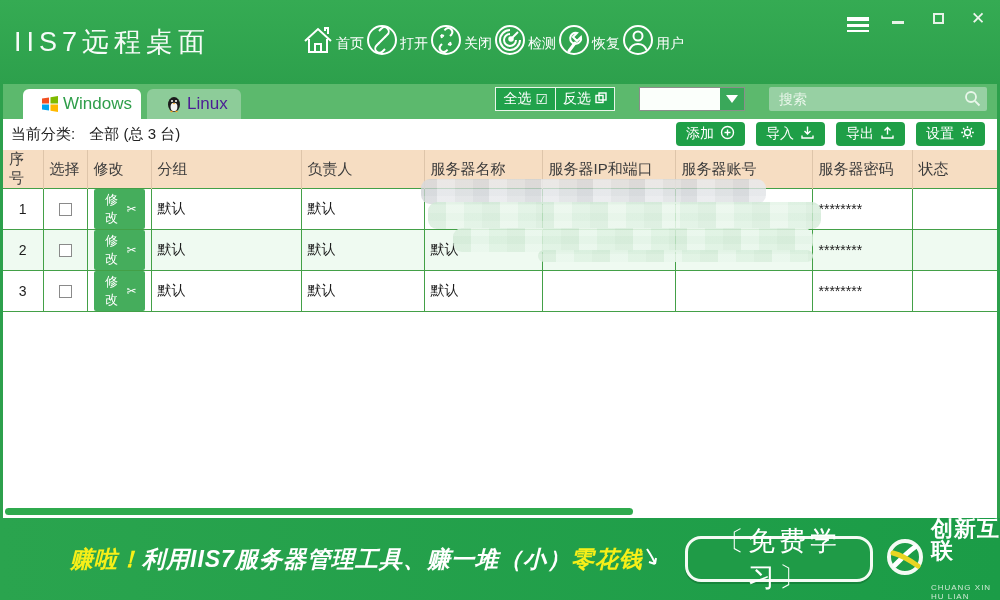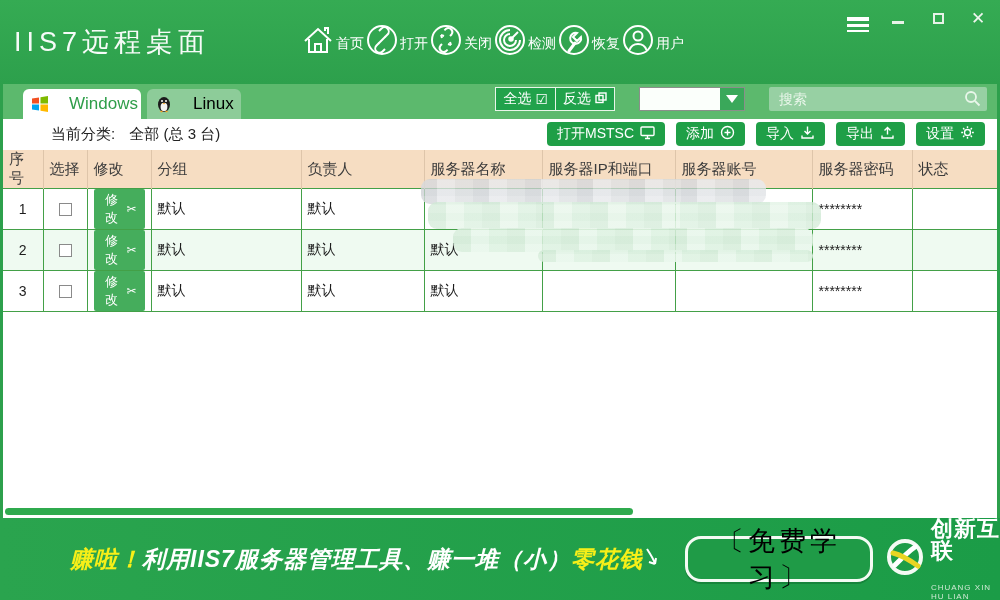--- a/index.html
+++ b/index.html
@@ -20,24 +20,24 @@
   .win-controls { position:absolute; right:10px; top:8px; display:flex; align-items:center; gap:16px; }
   .wc { width:24px; height:20px; display:flex; align-items:center; justify-content:center; color:#f2f7f2; cursor:pointer; }
   .wc-menu div { width:22px; height:2.5px; background:#fff; margin:2px 0; }
   .wc-min { width:12px; height:3px; background:#e8f2e8; margin-top:8px; }
   .wc-max { width:11px; height:11px; border:2px solid #e8f2e8; }
   .wc-close { font-size:17px; color:#eef5ee; }
 
   
   .tabstrip { position:absolute; left:0; top:84px; width:1000px; height:35px;
               background:#5cb96d; border-left:3px solid #2da04c; border-right:3px solid #2da04c; }
-  .tab { position:absolute; bottom:0; height:30px; display:flex; align-items:center; gap:20px;
-         padding:0 8px; font-size:17px; border-radius:6px 6px 0 0; cursor:pointer; }
+  .tab { position:absolute; bottom:0; height:30px; display:flex; align-items:center; gap:4px;
+         padding:0 18px; font-size:17px; border-radius:6px 6px 0 0; cursor:pointer; }
   .tab.active { left:20px; background:#fff; color:#2f9e4a; width:118px; }
-  .tab.inactive { left:144px; background:#8dcc99; color:#000000; width:94px; }
+  .tab.inactive { left:144px; background:#8dcc99; color:#4c1d95; width:94px; }
   .tab .ticon { width:18px; height:18px; flex:0 0 auto; }
 
   
   .selbar { position:absolute; right:10px; top:3px; display:flex; align-items:center; gap:24px; }
   .sel-btn { background:#21a24b; border:1.5px solid #e8f5e9; color:#fff; font-size:14px;
              padding:2px 7px; display:flex; align-items:center; gap:4px; cursor:pointer; }
   .sel-group { display:flex; border:1.5px solid #e8f5e9; }
   .sel-group .sel-btn { border:none; }
   .sel-group .sel-btn + .sel-btn { border-left:1.5px solid #e8f5e9; }
   .dropdown { display:flex; width:106px; height:24px; border:1px solid #8a8f8a; cursor:pointer; }
@@ -46,21 +46,21 @@
   .dd-arrow { width:0; height:0; border-left:6px solid transparent; border-right:6px solid transparent; border-top:8px solid #fff; }
   .searchbox { position:relative; width:218px; height:24px; background:#97d0a3; border-radius:2px; }
   .searchbox input { width:100%; height:100%; background:transparent; border:none; outline:none;
                      color:#fff; font-size:14px; padding:0 28px 0 10px; font-family:inherit; }
   .searchbox input::placeholder { color:#e9f6ea; opacity:1; }
   .search-icon { position:absolute; right:6px; top:3px; width:17px; height:17px; }
 
   
   .content { position:absolute; left:0; top:119px; width:1000px; height:399px; background:#fff;
              border-left:3px solid #2da04c; border-right:3px solid #2da04c; }
-  .catbar { position:absolute; left:0; top:0; width:100%; height:30px; display:flex; align-items:center;padding-left:40px; }
+  .catbar { position:absolute; left:0; top:0; width:100%; height:30px; display:flex; align-items:center; }
   .cat-text { font-size:15px; color:#222; margin-left:8px; }
   .cat-text b { font-weight:400; margin-left:10px; }
   .cat-actions { position:absolute; right:12px; top:3px; display:flex; gap:11px; }
   .act-btn { background:#1f9f47; color:#fff; border:none; border-radius:4px; font-size:14px;
              padding:3px 10px; display:flex; align-items:center; gap:6px; cursor:pointer; font-family:inherit; }
   .act-btn svg { width:15px; height:15px; }
 
   
   table { position:absolute; left:0; top:31px; width:994px; border-collapse:collapse; table-layout:fixed; }
   th { background:#f6ddc2; font-weight:400; font-size:15px; color:#3c3c3c; text-align:left;
@@ -90,21 +90,21 @@
   .hscroll-thumb { position:absolute; left:2px; top:1px; width:628px; height:7px; background:#2faa4e; border-radius:4px; cursor:pointer; }
 
   
   .banner { position:absolute; left:0; top:518px; width:1000px; height:82px;
             background:linear-gradient(90deg,#2aa44e,#1b9c47); display:flex; align-items:center; }
   .banner-text { margin-left:70px; font-size:23px; font-weight:700; color:#fff; letter-spacing:1px; white-space:nowrap;font-style:italic; }
   .banner-text .yel { color:#f7ef18; }
   .swoosh { margin-left:2px; }
   .cta { margin-left:26px; min-width:188px; height:46px; background:#1f9b47;
          border:3px solid #f4fbf4; border-radius:16px; box-shadow:0 2px 0 rgba(0,60,20,.25);
-         color:#000000; font-size:27px; letter-spacing:4px; display:flex; align-items:center; justify-content:center;
+         color:#ffffff; font-size:27px; letter-spacing:4px; display:flex; align-items:center; justify-content:center;
          cursor:pointer; font-family:inherit; padding:0 8px; }
   .brand { display:flex; align-items:center; margin-left:12px; cursor:pointer; }
   .brand-txt { margin-left:6px; display:flex; flex-direction:column; }
   .brand-name { color:#fff; font-size:22px; font-weight:700; letter-spacing:1px; line-height:1; }
   .brand-sub { color:#cfe9d4; font-size:8px; letter-spacing:1px; margin-top:21px; }
 </style>
 </head>
 <body>
 
 <div id="app">
@@ -265,29 +265,20 @@
   </div>
 
   <div class="content">
 
     <div class="catbar">
       <div class="cat-text">
         <span>当前分类:</span>
         <b>全部 (总 3 台)</b>
       </div>
       <div class="cat-actions">
-        <button class="act-btn">
-          <span>打开MSTSC</span>
-          <span>
-            <svg viewBox="0 0 15 15" fill="none" stroke="#fff" stroke-width="1.4">
-              <rect x="1" y="2" width="13" height="8.5" rx="1"></rect>
-                <path d="M5 13.5 H10 M7.5 10.5 V13.5"></path>
-            </svg>
-          </span>
-        </button>
         <button class="act-btn">
           <span>添加</span>
           <span>
             <svg viewBox="0 0 15 15" fill="none" stroke="#fff" stroke-width="1.4">
               <circle cx="7.5" cy="7.5" r="6"></circle>
                 <path d="M7.5 4.5 V10.5 M4.5 7.5 H10.5"></path>
             </svg>
           </span>
         </button>
         <button class="act-btn">

